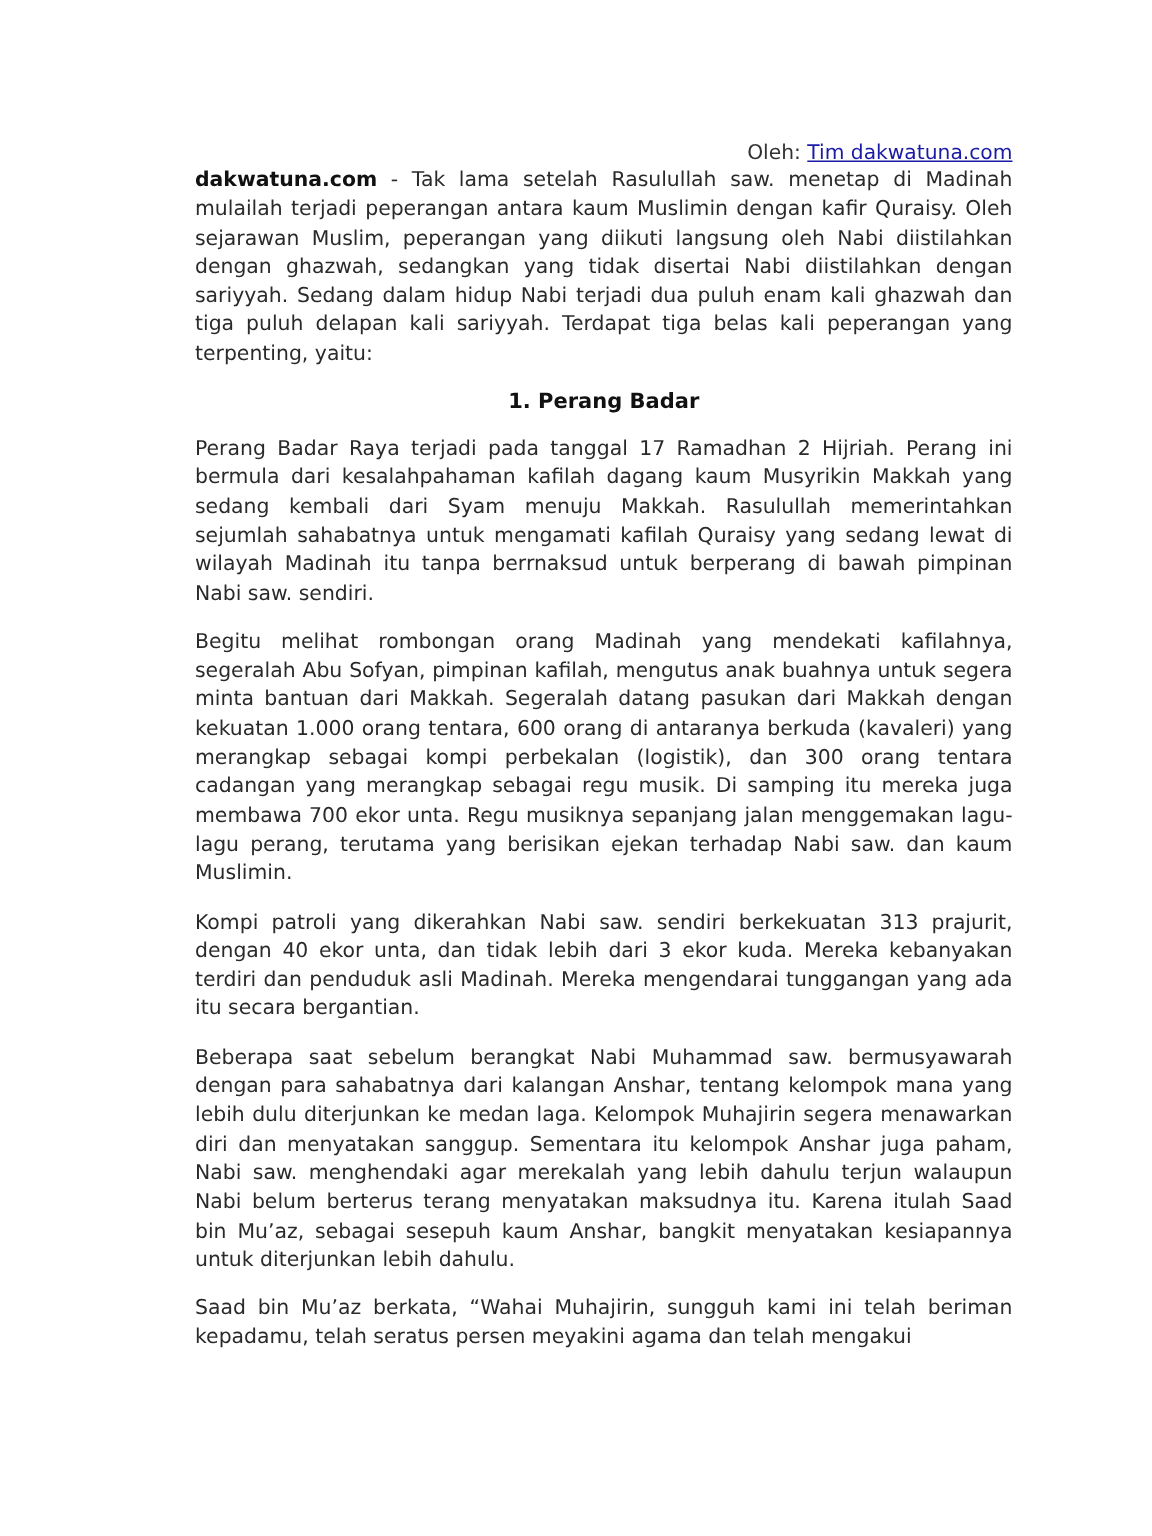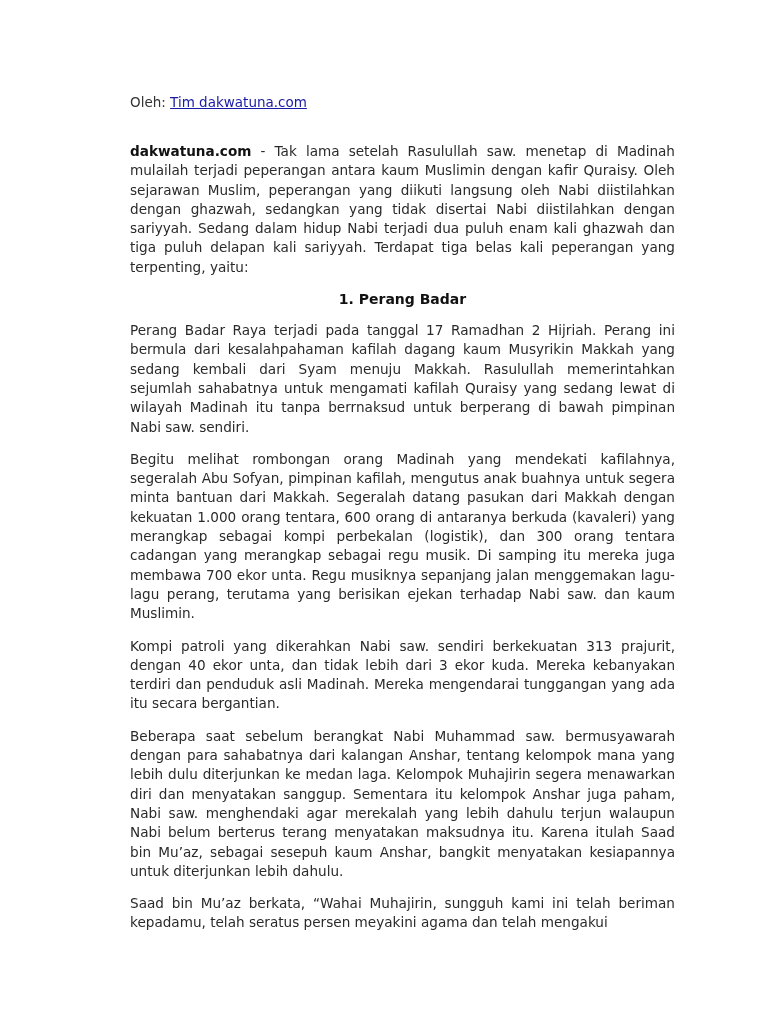--- a/index.html
+++ b/index.html
@@ -25,39 +25,38 @@
       font-family: "DejaVu Sans", sans-serif;
       font-weight: bold;
       font-size: 23px;
       line-height: 30px;
       text-align: center;
       color: #000000;
       margin: 0;
       letter-spacing: 0.1px;
     }
     .byline {
-      text-align: left;
+      text-align: right;
       font-size: 13.5px;
       line-height: 18px;
       color: #333333;
       margin-top: 2px;
     }
     .byline a {
       color: #1a1aa6;
       text-decoration: underline;
     }
     .para {
       font-size: 13.6px;
       line-height: 19.3px;
       text-align: justify;
       margin: 0 0 13px 0;
       color: #2a2a2a;
     }
     .lead {
-      margin-top: 31px;
     }
     .lead .source {
       font-weight: bold;
       color: #111111;
     }
     .section-heading {
       font-weight: bold;
       font-size: 14px;
       line-height: 19px;
       color: #111111;

